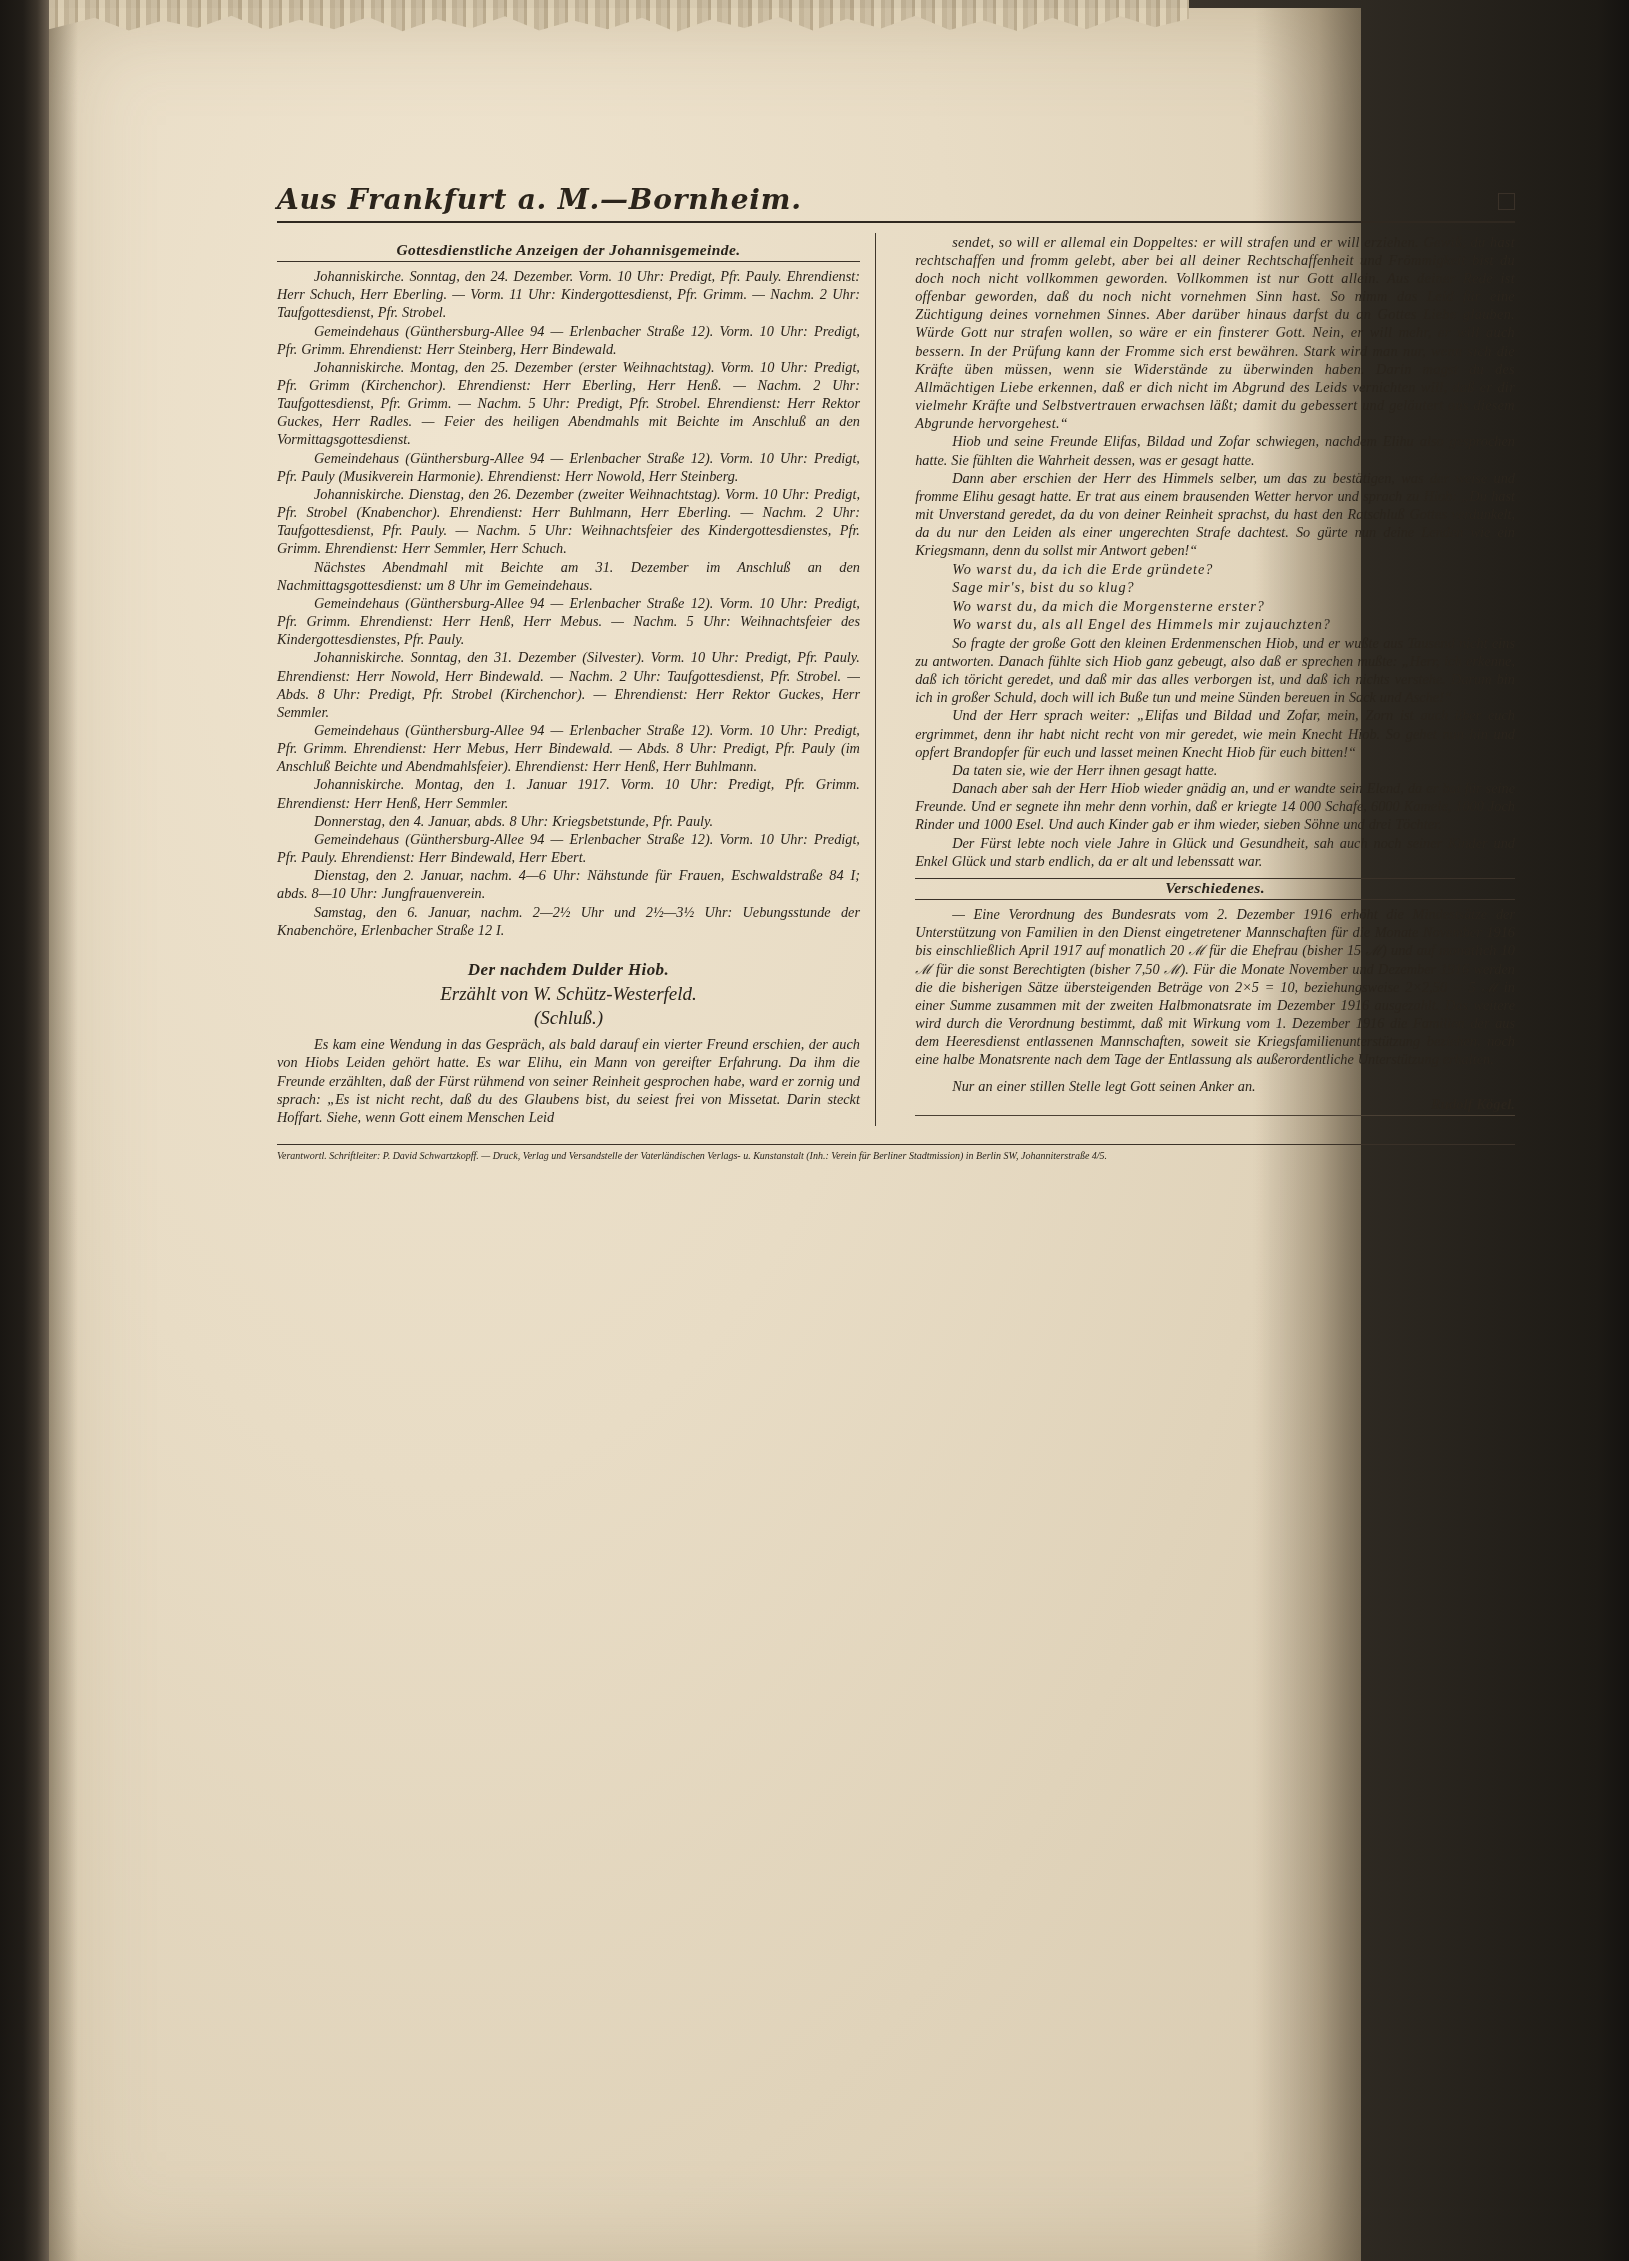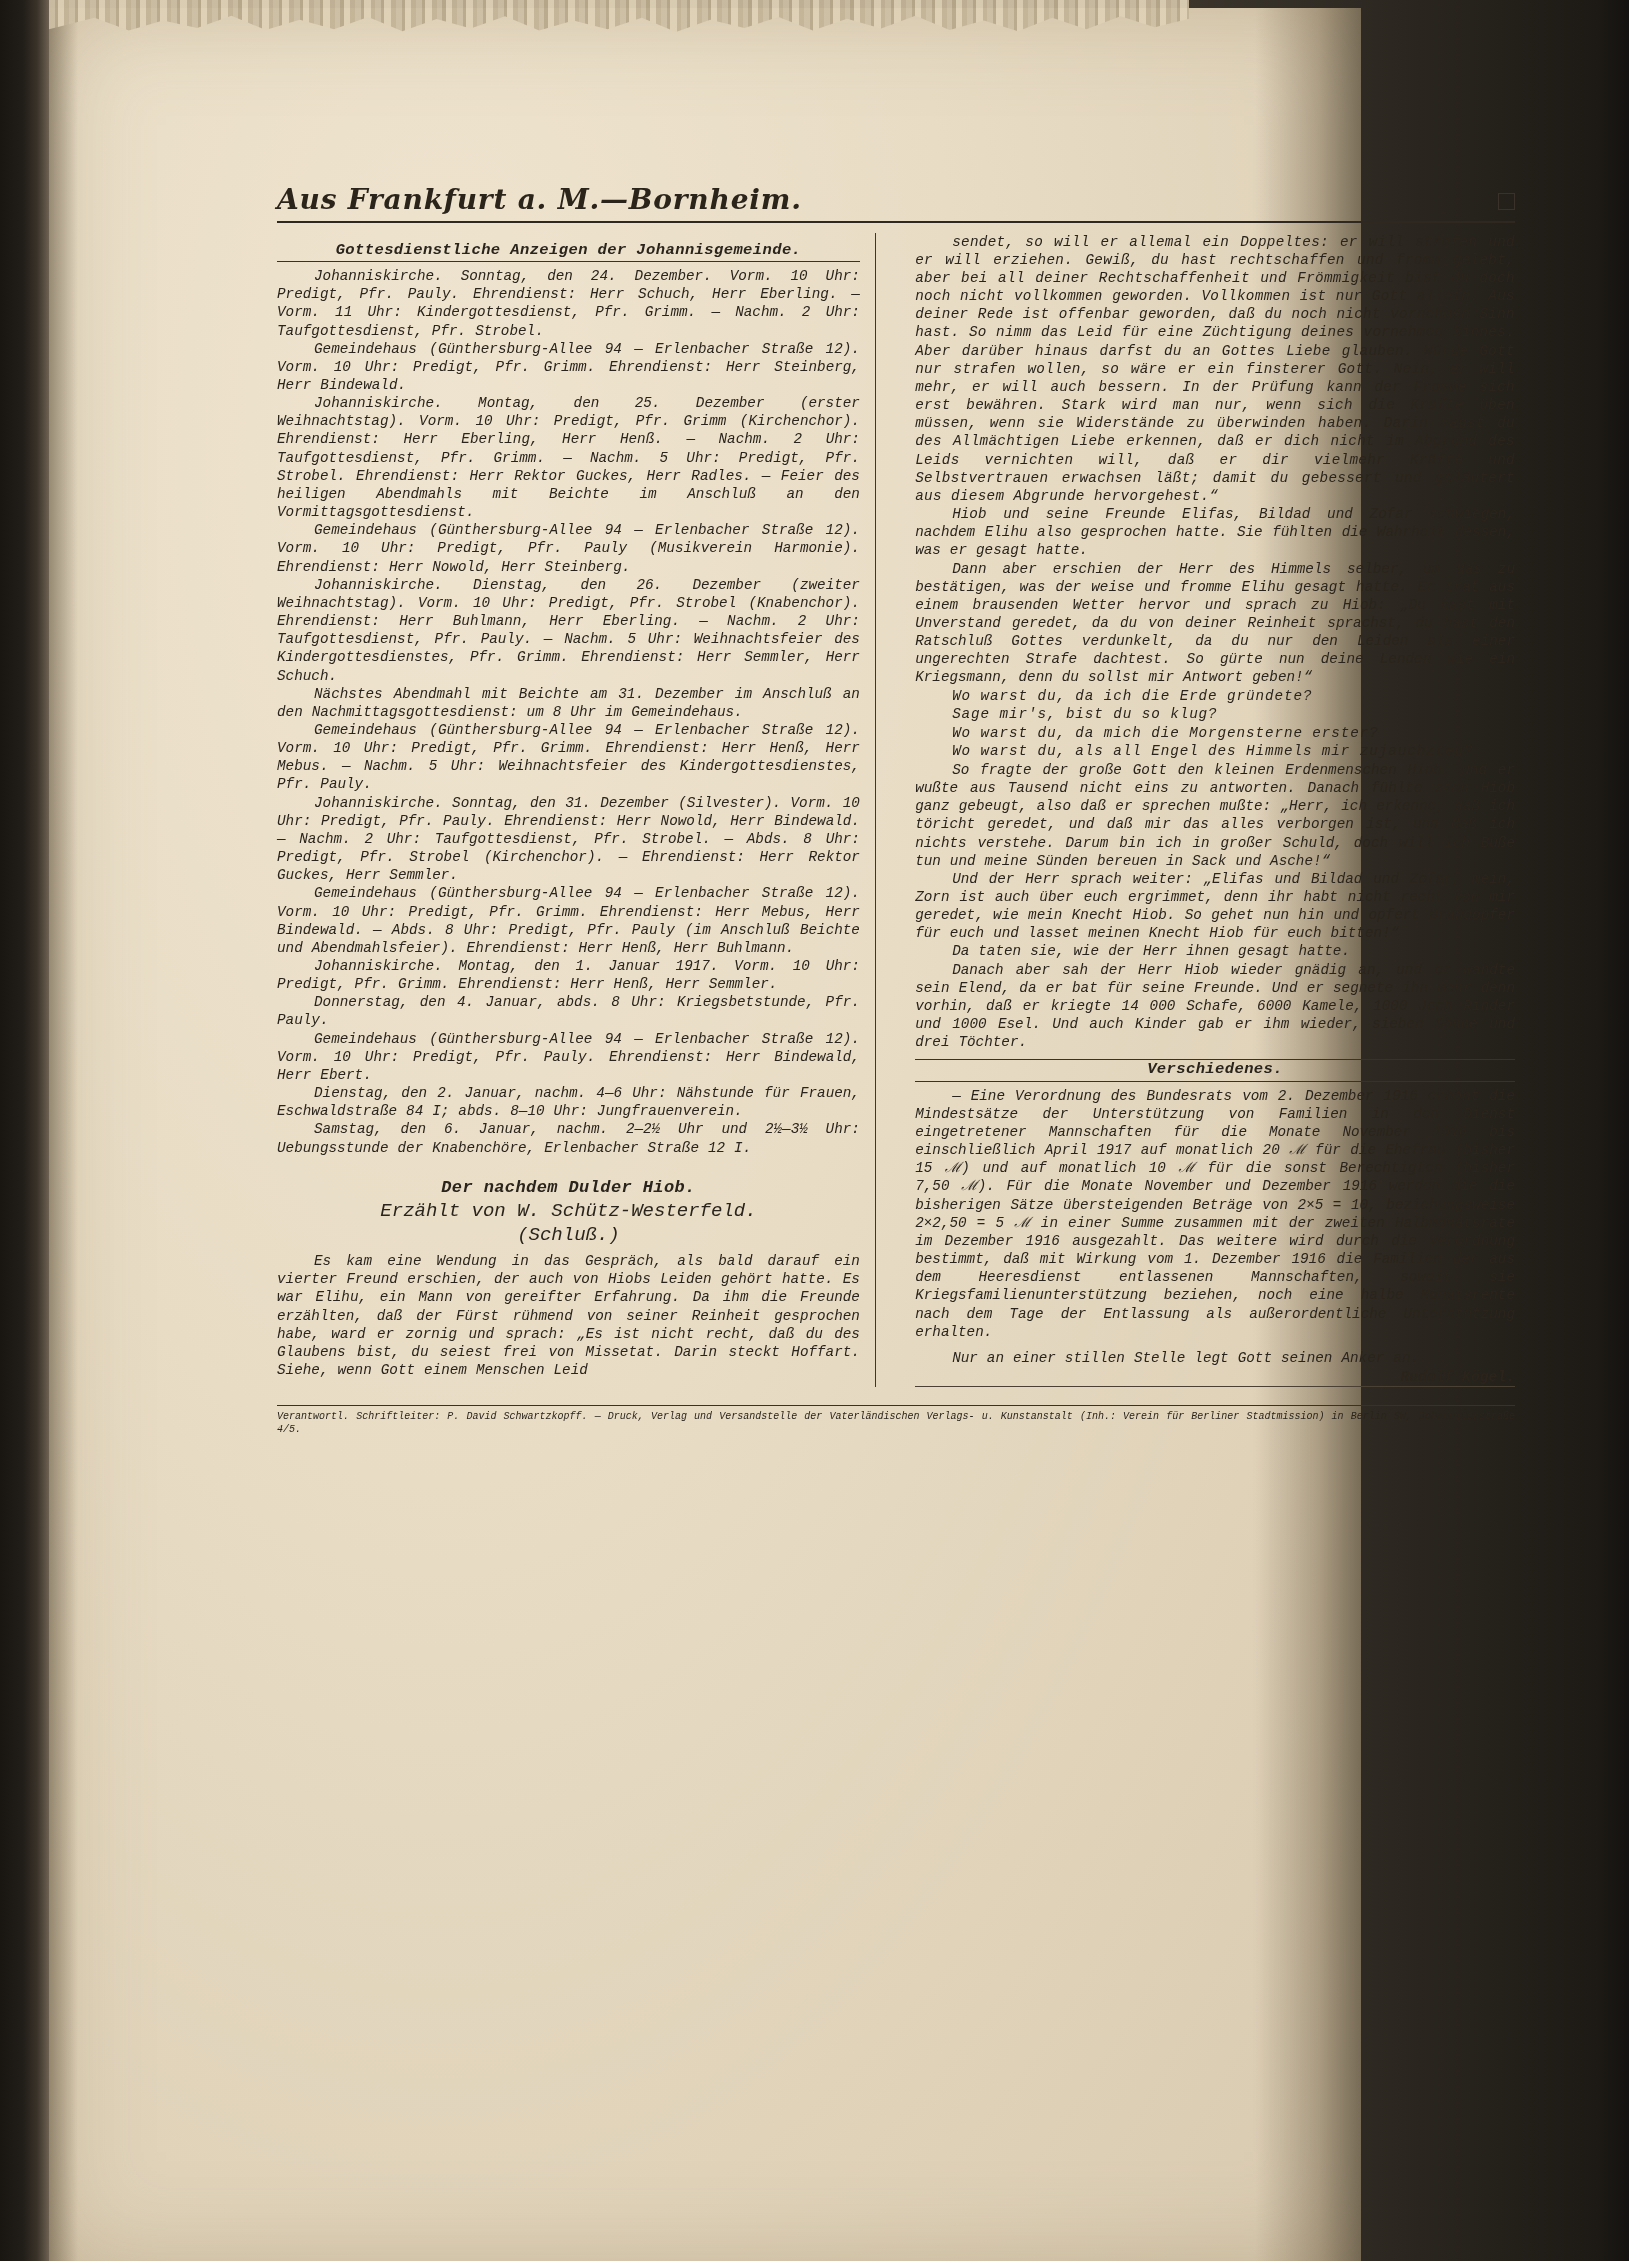--- a/index.html
+++ b/index.html
@@ -173,21 +173,21 @@
   }
   .sign {
     text-align: right;
     font-weight: bold;
     font-size: 14.7px;
     margin-top: 1.6px;
   }
   .signline { border-top: 0.8px solid #4a4034; margin-top: 1.6px; }
 
   
-  .fraktur { font-family: Liberation Mono, monospace; font-style: italic; }
+  .fraktur { font-family: Liberation Serif, serif; font-style: italic; }
 </style>
 </head>
 <body>
 
 <div id="scan">
   <div class="page">
     <div class="page-edge-left"></div>
     <div class="binding-shadow"></div>
 
     <div class="sheet">
@@ -233,20 +233,21 @@
 
           <p class="verse fraktur">Wo warst du, da ich die Erde gründete?</p>
           <p class="verse fraktur">Sage mir's, bist du so klug?</p>
           <p class="verse fraktur">Wo warst du, da mich die Morgensterne erster?</p>
           <p class="verse fraktur">Wo warst du, als all Engel des Himmels mir zujauchzten?</p>
 
           <p class="body fraktur">So fragte der große Gott den kleinen Erdenmenschen Hiob, und er wußte aus Tausend nicht eins zu antworten. Danach fühlte sich Hiob ganz gebeugt, also daß er sprechen mußte: „Herr, ich erkenne, daß ich töricht geredet, und daß mir das alles verborgen ist, und daß ich nichts verstehe. Darum bin ich in großer Schuld, doch will ich Buße tun und meine Sünden bereuen in Sack und Asche!“</p>
           <p class="body fraktur">Und der Herr sprach weiter: „Elifas und Bildad und Zofar, mein, Zorn ist auch über euch ergrimmet, denn ihr habt nicht recht von mir geredet, wie mein Knecht Hiob. So gehet nun hin und opfert Brandopfer für euch und lasset meinen Knecht Hiob für euch bitten!“</p>
           <p class="body fraktur">Da taten sie, wie der Herr ihnen gesagt hatte.</p>
           <p class="body fraktur">Danach aber sah der Herr Hiob wieder gnädig an, und er wandte sein Elend, da er bat für seine Freunde. Und er segnete ihn mehr denn vorhin, daß er kriegte 14 000 Schafe, 6000 Kamele, 1000 Joch Rinder und 1000 Esel. Und auch Kinder gab er ihm wieder, sieben Söhne und drei Töchter.</p>
+          <p class="body fraktur">Der Fürst lebte noch viele Jahre in Glück und Gesundheit, sah auch noch seiner Kinder und Enkel Glück und starb endlich, da er alt und lebenssatt war.</p>
 
           <div class="secthead fraktur toprule" style="margin-top:8px;">Verschiedenes.</div>
 
           <p class="body fraktur">— Eine Verordnung des Bundesrats vom 2. Dezember 1916 erhöht die Mindestsätze der Unterstützung von Familien in den Dienst eingetretener Mannschaften für die Monate November 1916 bis einschließlich April 1917 auf monatlich 20 ℳ für die Ehefrau (bisher 15 ℳ) und auf monatlich 10 ℳ für die sonst Berechtigten (bisher 7,50 ℳ). Für die Monate November und Dezember 1916 werden die die bisherigen Sätze übersteigenden Beträge von 2×5 = 10, beziehungsweise 2×2,50 = 5 ℳ in einer Summe zusammen mit der zweiten Halbmonatsrate im Dezember 1916 ausgezahlt. Das weitere wird durch die Verordnung bestimmt, daß mit Wirkung vom 1. Dezember 1916 die Familien der aus dem Heeresdienst entlassenen Mannschaften, soweit sie Kriegsfamilienunterstützung beziehen, noch eine halbe Monatsrente nach dem Tage der Entlassung als außerordentliche Unterstützung erhalten.</p>
 
           <p class="body fraktur" style="margin-top:8.1px;">Nur an einer stillen Stelle legt Gott seinen Anker an.</p>
           <div class="sign fraktur">Rudolf Kögel.</div>
           <div class="signline"></div>
         </div>
       </div>

